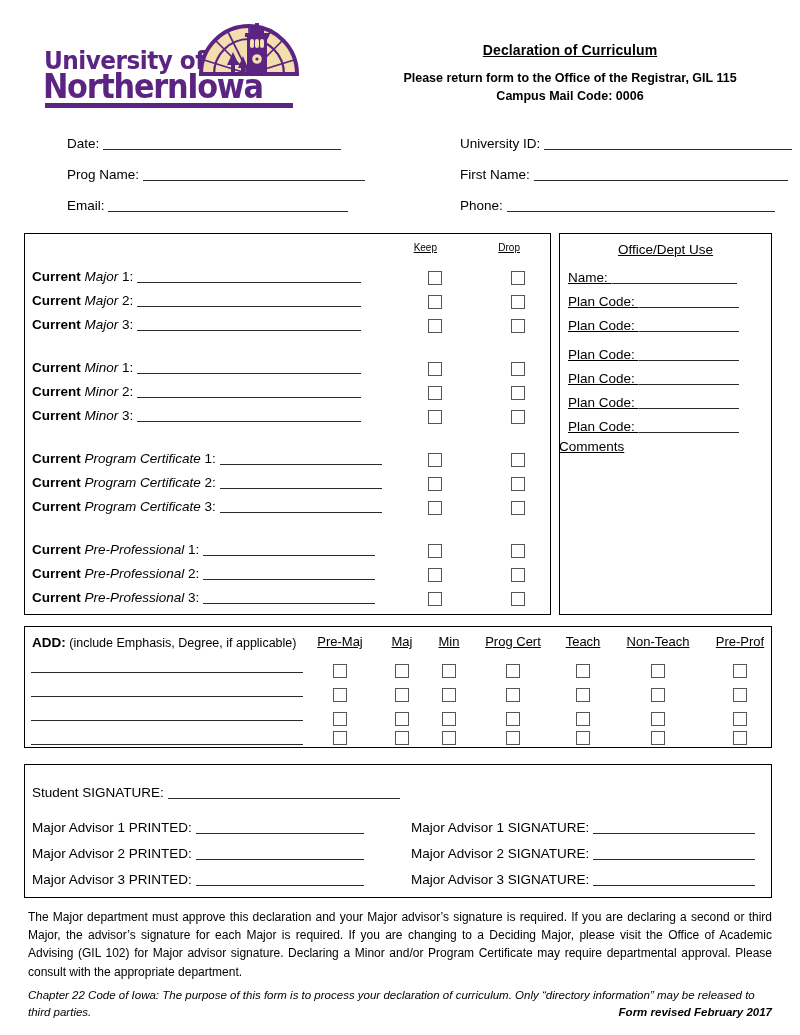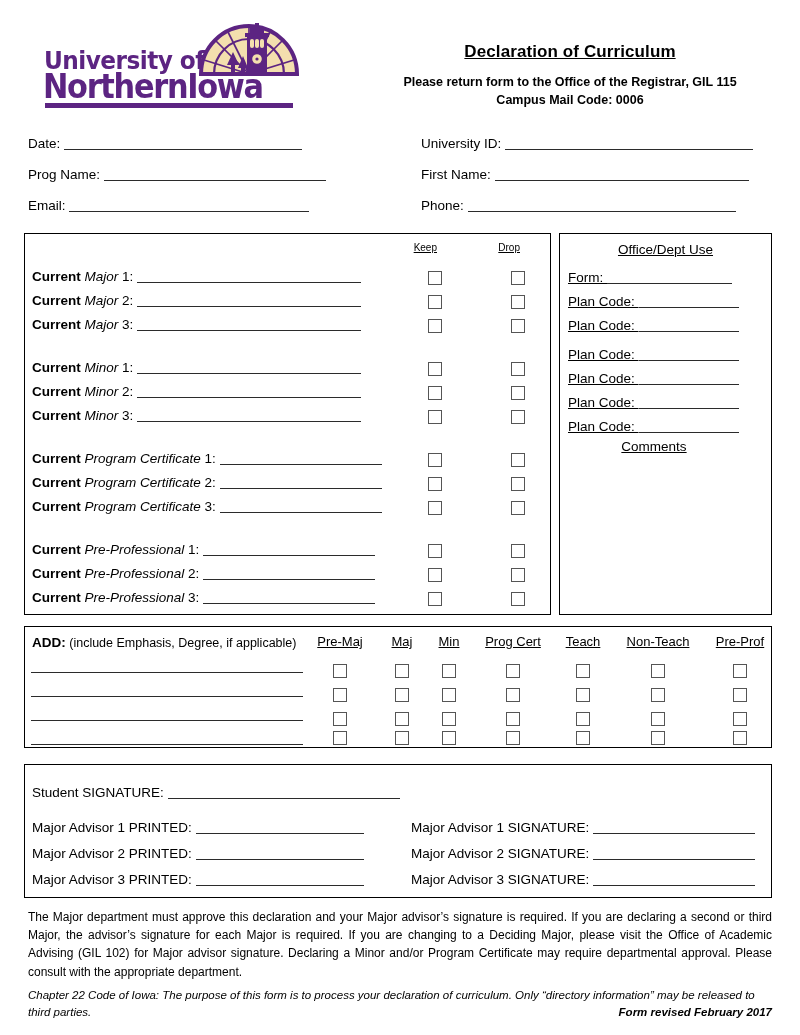--- a/index.html
+++ b/index.html
@@ -60,21 +60,21 @@
     background: #5C2482;
   }
 
   .title-block {
     position: absolute;
     left: 360px; top: 42px;
     width: 420px;
     text-align: center;
   }
   .form-title {
-    font-size: 17px;
+    font-size: 14px;
     font-weight: bold;
     text-decoration: underline;
     letter-spacing: 0.1px;
   }
   .form-sub {
     margin-top: 11px;
     font-size: 12.5px;
     font-weight: bold;
     line-height: 1.45;
   }
@@ -83,21 +83,21 @@
   .topfields {
     position: absolute;
     left: 0; top: 132px;
     width: 800px;
   }
   .tf-row {
     position: relative;
     height: 31px;
     font-size: 13.5px;
   }
-  .tf-cell { position: absolute; white-space: nowrap; }
+  .tf-cell { position: absolute; white-space: nowrap; margin-left: 39px; }
   .tf-label { display: inline-block; }
   .blank {
     display: inline-block;
     border-bottom: 1.3px solid #2b2b2b;
     height: 13px;
     vertical-align: -2px;
   }
 
   
   .box {
@@ -156,21 +156,21 @@
     position: absolute;
     left: 568px;
     font-size: 13.5px;
     white-space: nowrap;
   }
   .office-row .olab { text-decoration: underline; }
   .comments-title {
     position: absolute;
     left: 559px; top: 439px;
     width: 190px;
-    text-align: center;
+    text-align: left;
     font-size: 13.5px;
     text-decoration: underline;
   }
 
   
   .add-label {
     position: absolute;
     left: 32px; top: 635px;
     font-size: 12.5px;
     white-space: nowrap;
@@ -365,21 +365,21 @@
       <div class="cbox cb-keep" style="top: 568px;"></div>
       <div class="cbox cb-drop" style="top: 568px;"></div>
       <div class="cur-row" style="top: 590px;"><span class="w-cur">Current </span><span class="w-kind">Pre-Professional </span><span class="w-num">3: </span><span class="blank" style="width: 172px;"></span></div>
       <div class="cbox cb-keep" style="top: 592px;"></div>
       <div class="cbox cb-drop" style="top: 592px;"></div>
     </div>
 
   <div class="box" id="box-office"></div>
   <div class="office-title">Office/Dept Use</div>
   <div id="office-rows">
-      <div class="office-row" style="top: 270px;"><span class="olab">Form: </span><span class="blank" style="width: 125px;"></span></div>
+      <div class="office-row" style="top: 270px;"><span class="olab">Name: </span><span class="blank" style="width: 125px;"></span></div>
       <div class="office-row" style="top: 294px;"><span class="olab">Plan Code: </span><span class="blank" style="width: 100px;"></span></div>
       <div class="office-row" style="top: 318px;"><span class="olab">Plan Code: </span><span class="blank" style="width: 100px;"></span></div>
       <div class="office-row" style="top: 347px;"><span class="olab">Plan Code: </span><span class="blank" style="width: 100px;"></span></div>
       <div class="office-row" style="top: 371px;"><span class="olab">Plan Code: </span><span class="blank" style="width: 100px;"></span></div>
       <div class="office-row" style="top: 395px;"><span class="olab">Plan Code: </span><span class="blank" style="width: 100px;"></span></div>
       <div class="office-row" style="top: 419px;"><span class="olab">Plan Code: </span><span class="blank" style="width: 100px;"></span></div>
     </div>
   <div class="comments-title">Comments</div>
 
   <div class="box" id="box-add"></div>

